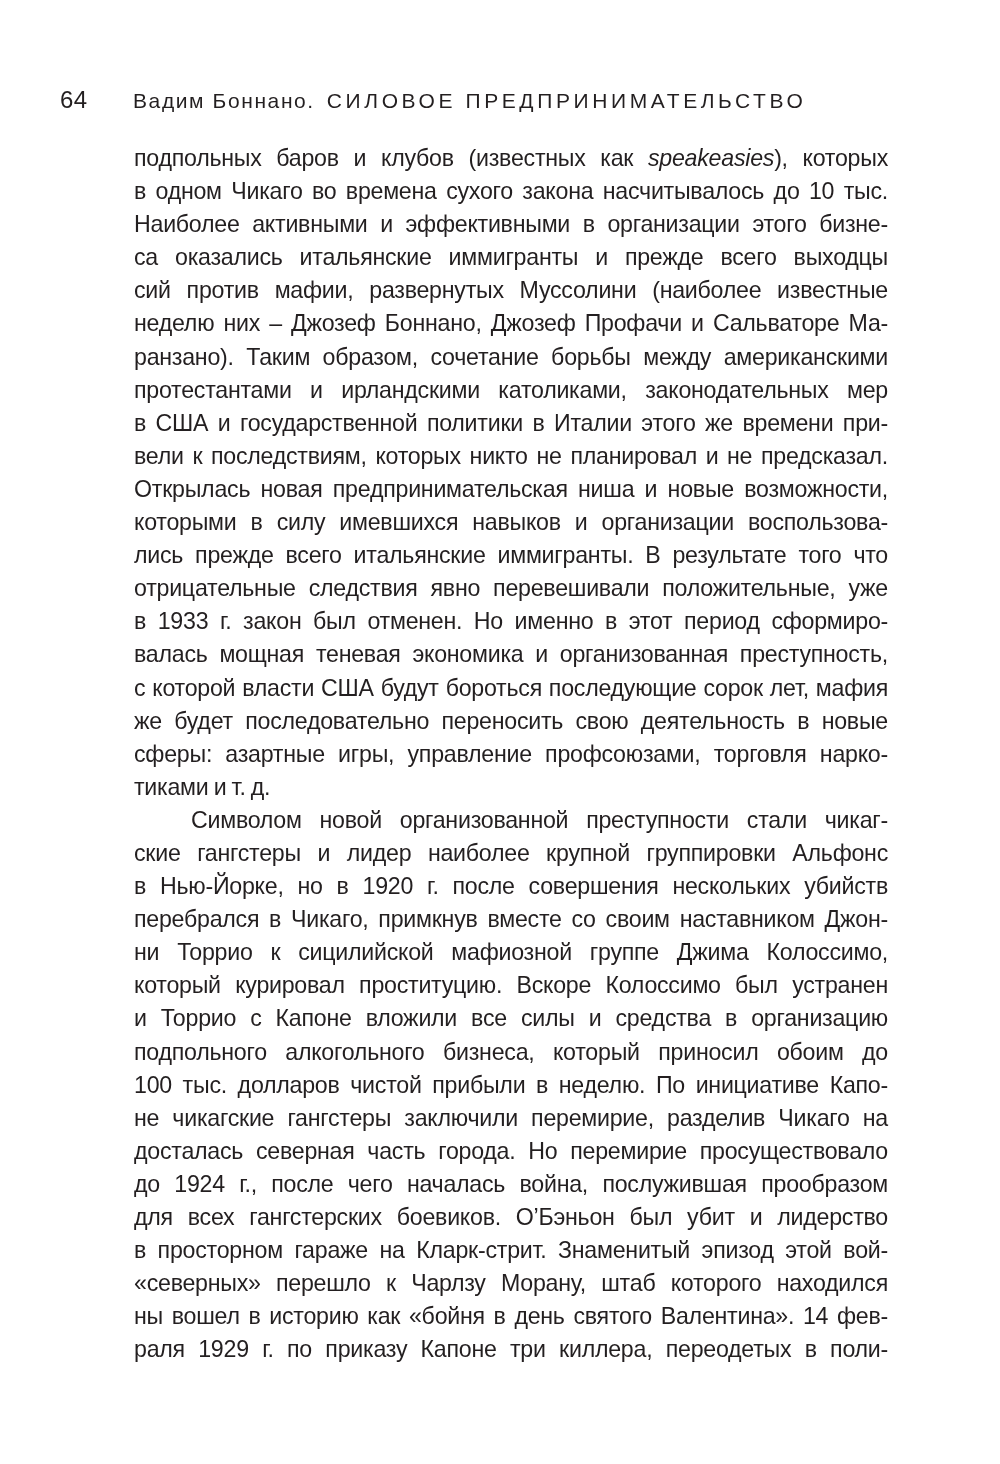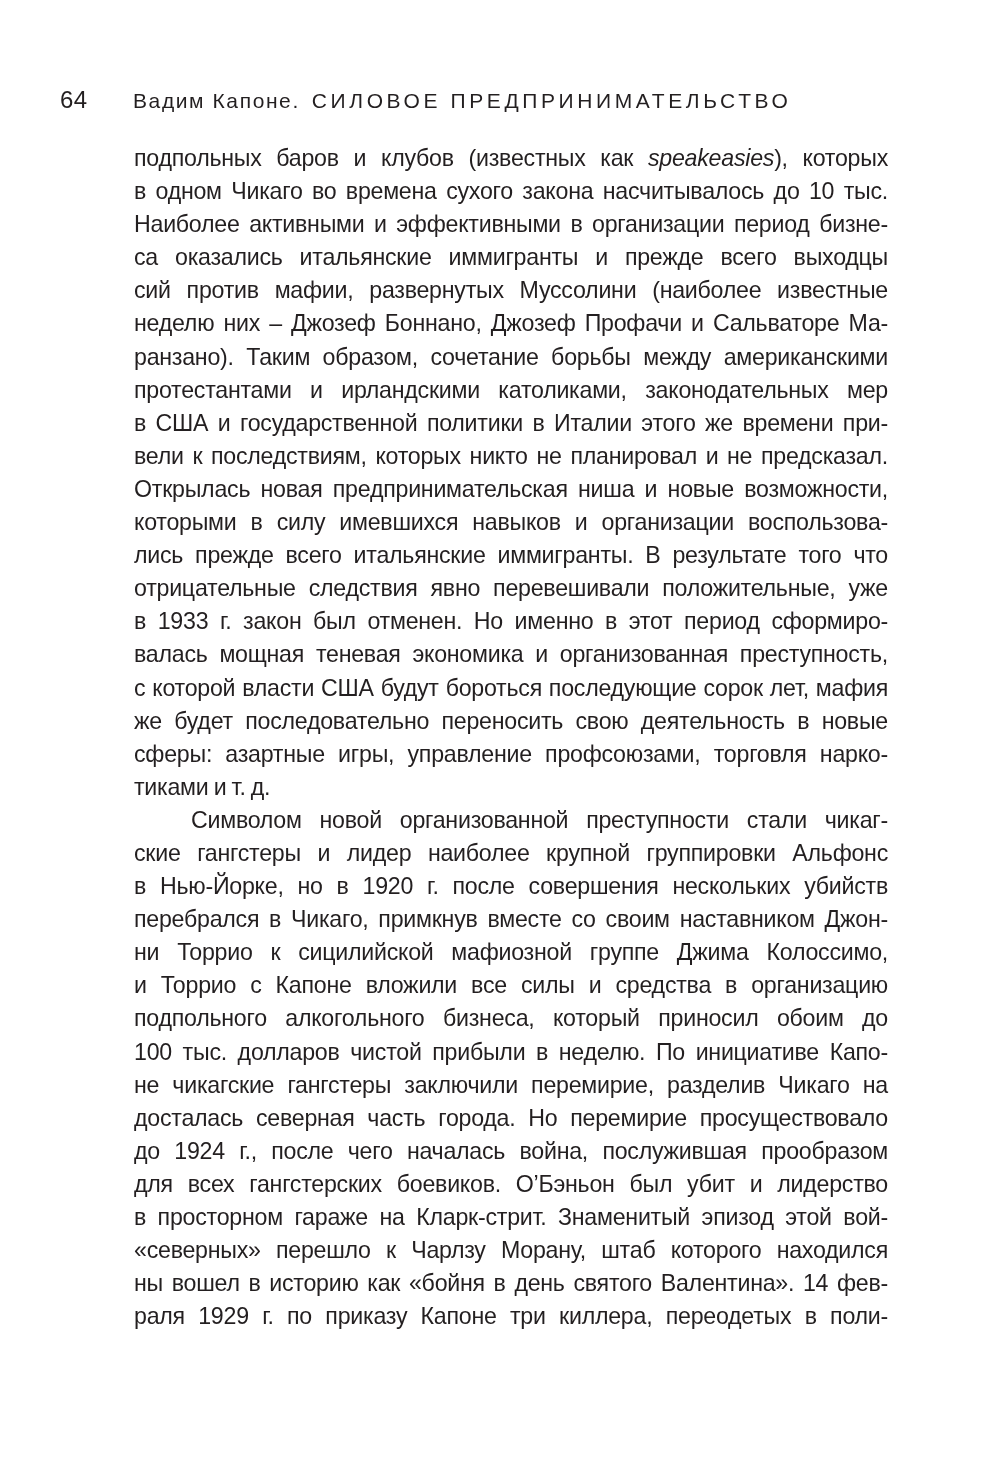--- a/index.html
+++ b/index.html
@@ -18,28 +18,28 @@
   .line.last { text-align-last: left; }
   .line.indent { padding-left: 57px; }
   .line span.it { font-style: italic; }
 </style>
 </head>
 <body>
 
 <div class="page">
   <div class="running-head">
     <span class="page-number">64</span>
-    <span class="head-author">Вадим Капоне.</span>
+    <span class="head-author">Вадим Боннано.</span>
     <span class="head-title">СИЛОВОЕ ПРЕДПРИНИМАТЕЛЬСТВО</span>
   </div>
 
   <div class="body-text" id="body-text">
     <span class="line"><span>подпольных баров и клубов (известных как </span><span class="it">speakeasies</span><span>), которых</span></span>
     <span class="line">в одном Чикаго во времена сухого закона насчитывалось до 10 тыс.</span>
-    <span class="line">Наиболее активными и эффективными в организации период бизне-</span>
+    <span class="line">Наиболее активными и эффективными в организации этого бизне-</span>
     <span class="line">са оказались итальянские иммигранты и прежде всего выходцы</span>
     <span class="line">сий против мафии, развернутых Муссолини (наиболее известные</span>
     <span class="line">неделю них – Джозеф Боннано, Джозеф Профачи и Сальваторе Ма-</span>
     <span class="line">ранзано). Таким образом, сочетание борьбы между американскими</span>
     <span class="line">протестантами и ирландскими католиками, законодательных мер</span>
     <span class="line">в США и государственной политики в Италии этого же времени при-</span>
     <span class="line">вели к последствиям, которых никто не планировал и не предсказал.</span>
     <span class="line">Открылась новая предпринимательская ниша и новые возможности,</span>
     <span class="line">которыми в силу имевшихся навыков и организации воспользова-</span>
     <span class="line">лись прежде всего итальянские иммигранты. В результате того что</span>
@@ -48,20 +48,21 @@
     <span class="line">валась мощная теневая экономика и организованная преступность,</span>
     <span class="line">с которой власти США будут бороться последующие сорок лет, мафия</span>
     <span class="line">же будет последовательно переносить свою деятельность в новые</span>
     <span class="line">сферы: азартные игры, управление профсоюзами, торговля нарко-</span>
     <span class="line last">тиками и т. д.</span>
     <span class="line indent">Символом новой организованной преступности стали чикаг-</span>
     <span class="line">ские гангстеры и лидер наиболее крупной группировки Альфонс</span>
     <span class="line">в Нью-Йорке, но в 1920 г. после совершения нескольких убийств</span>
     <span class="line">перебрался в Чикаго, примкнув вместе со своим наставником Джон-</span>
     <span class="line">ни Торрио к сицилийской мафиозной группе Джима Колоссимо,</span>
+    <span class="line">который курировал проституцию. Вскоре Колоссимо был устранен</span>
     <span class="line">и Торрио с Капоне вложили все силы и средства в организацию</span>
     <span class="line">подпольного алкогольного бизнеса, который приносил обоим до</span>
     <span class="line">100 тыс. долларов чистой прибыли в неделю. По инициативе Капо-</span>
     <span class="line">не чикагские гангстеры заключили перемирие, разделив Чикаго на</span>
     <span class="line">досталась северная часть города. Но перемирие просуществовало</span>
     <span class="line">до 1924 г., после чего началась война, послужившая прообразом</span>
     <span class="line">для всех гангстерских боевиков. О’Бэньон был убит и лидерство</span>
     <span class="line">в просторном гараже на Кларк-стрит. Знаменитый эпизод этой вой-</span>
     <span class="line">«северных» перешло к Чарлзу Морану, штаб которого находился</span>
     <span class="line">ны вошел в историю как «бойня в день святого Валентина». 14 фев-</span>

